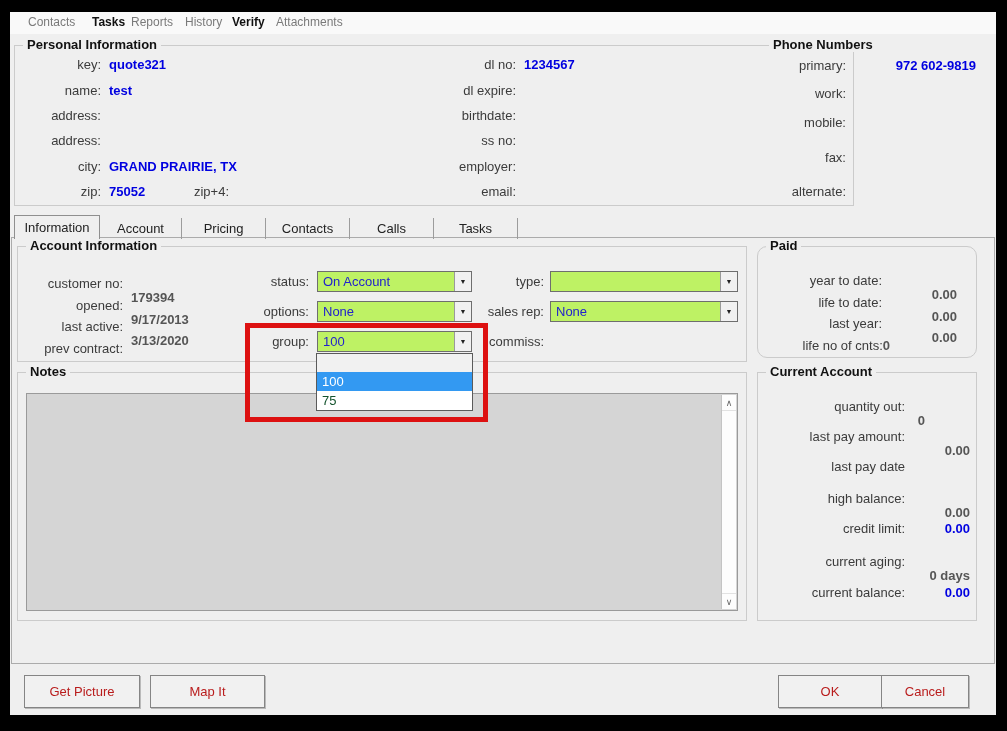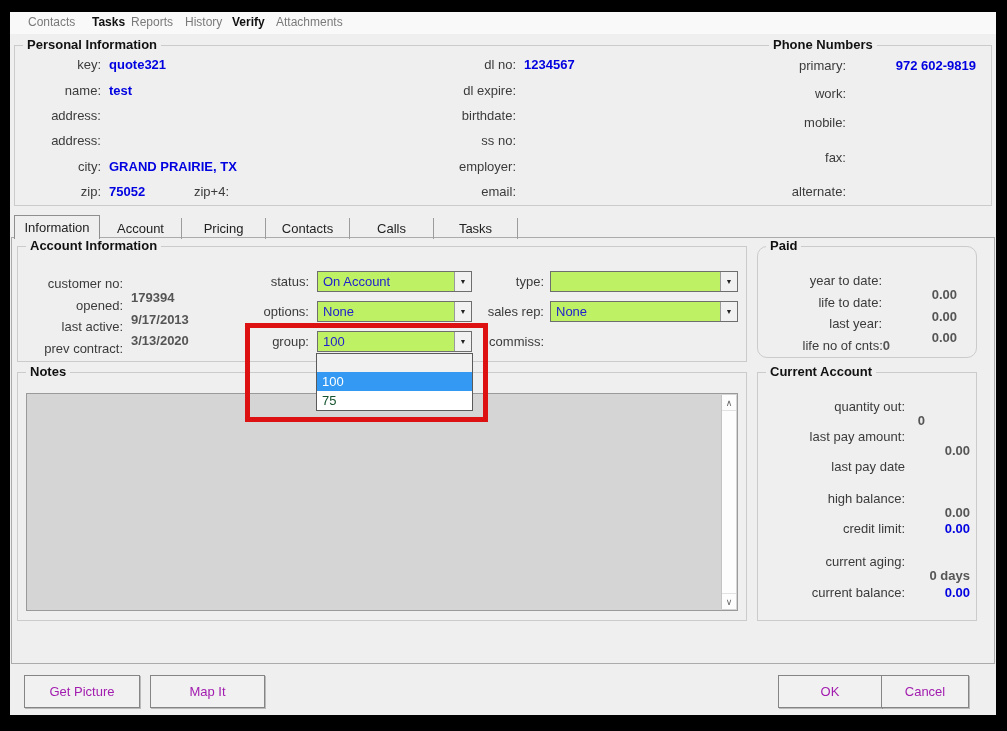--- a/index.html
+++ b/index.html
@@ -46,37 +46,37 @@
   .red-box { position:absolute; left:233px; top:85px; width:243px; height:99px; border:5px solid #dd1111; z-index:9; pointer-events:none; }
 
   
   .notes-area { position:absolute; left:8px; top:20px; width:712px; height:218px; background:#d5d5d5; border:1px solid #9a9a9a; }
   .scrollbar { position:absolute; right:1px; top:1px; bottom:1px; width:15px; background:#fdfdfd; border-left:1px solid #c4c4c4; }
   .sb-btn { position:absolute; left:0; width:100%; height:16px; background:#fdfdfd; display:flex; align-items:center; justify-content:center; font-size:9px; color:#666; }
   .sb-up { top:0; border-bottom:1px solid #e2e2e2; }
   .sb-down { bottom:0; border-top:1px solid #e2e2e2; }
 
   
-  .btn { position:absolute; height:33px; background:#f1f1f1; border:1px solid #858585; box-shadow:1px 1px 0 rgba(0,0,0,0.22); font-size:13px; color:#a21caf; display:flex; align-items:center; justify-content:center; cursor:default; }
+  .btn { position:absolute; height:33px; background:#f1f1f1; border:1px solid #858585; box-shadow:1px 1px 0 rgba(0,0,0,0.22); font-size:13px; color:#b91c1c; display:flex; align-items:center; justify-content:center; cursor:default; }
 </style>
 </head>
 <body>
 
 <div class="window">
 
   <div class="menubar">
     <span class="menu-item" style="left:18px">Contacts</span>
     <span class="menu-item bold" style="left:82px">Tasks</span>
     <span class="menu-item" style="left:121px">Reports</span>
     <span class="menu-item" style="left:175px">History</span>
     <span class="menu-item bold" style="left:222px">Verify</span>
     <span class="menu-item" style="left:266px">Attachments</span>
   </div>
 
-  <div class="groupbox" style="left:4px; top:33px; width:978px; height:161px;">
+  <div class="groupbox" style="left:4px; top:33px; width:840px; height:161px;">
     <span class="gb-title" style="left:8px">Personal Information</span>
     <span class="gb-title" style="left:754px">Phone Numbers</span>
 
     <span class="lbl" style="left:0; top:11px; width:86px">key:</span>
     <span class="val v-blue" style="left:94px; top:11px">quote321</span>
     <span class="lbl" style="left:0; top:37px; width:86px">name:</span>
     <span class="val v-blue" style="left:94px; top:37px">test</span>
     <span class="lbl" style="left:0; top:62px; width:86px">address:</span>
     <span class="val v-blue" style="left:94px; top:62px"></span>
     <span class="lbl" style="left:0; top:87px; width:86px">address:</span>

